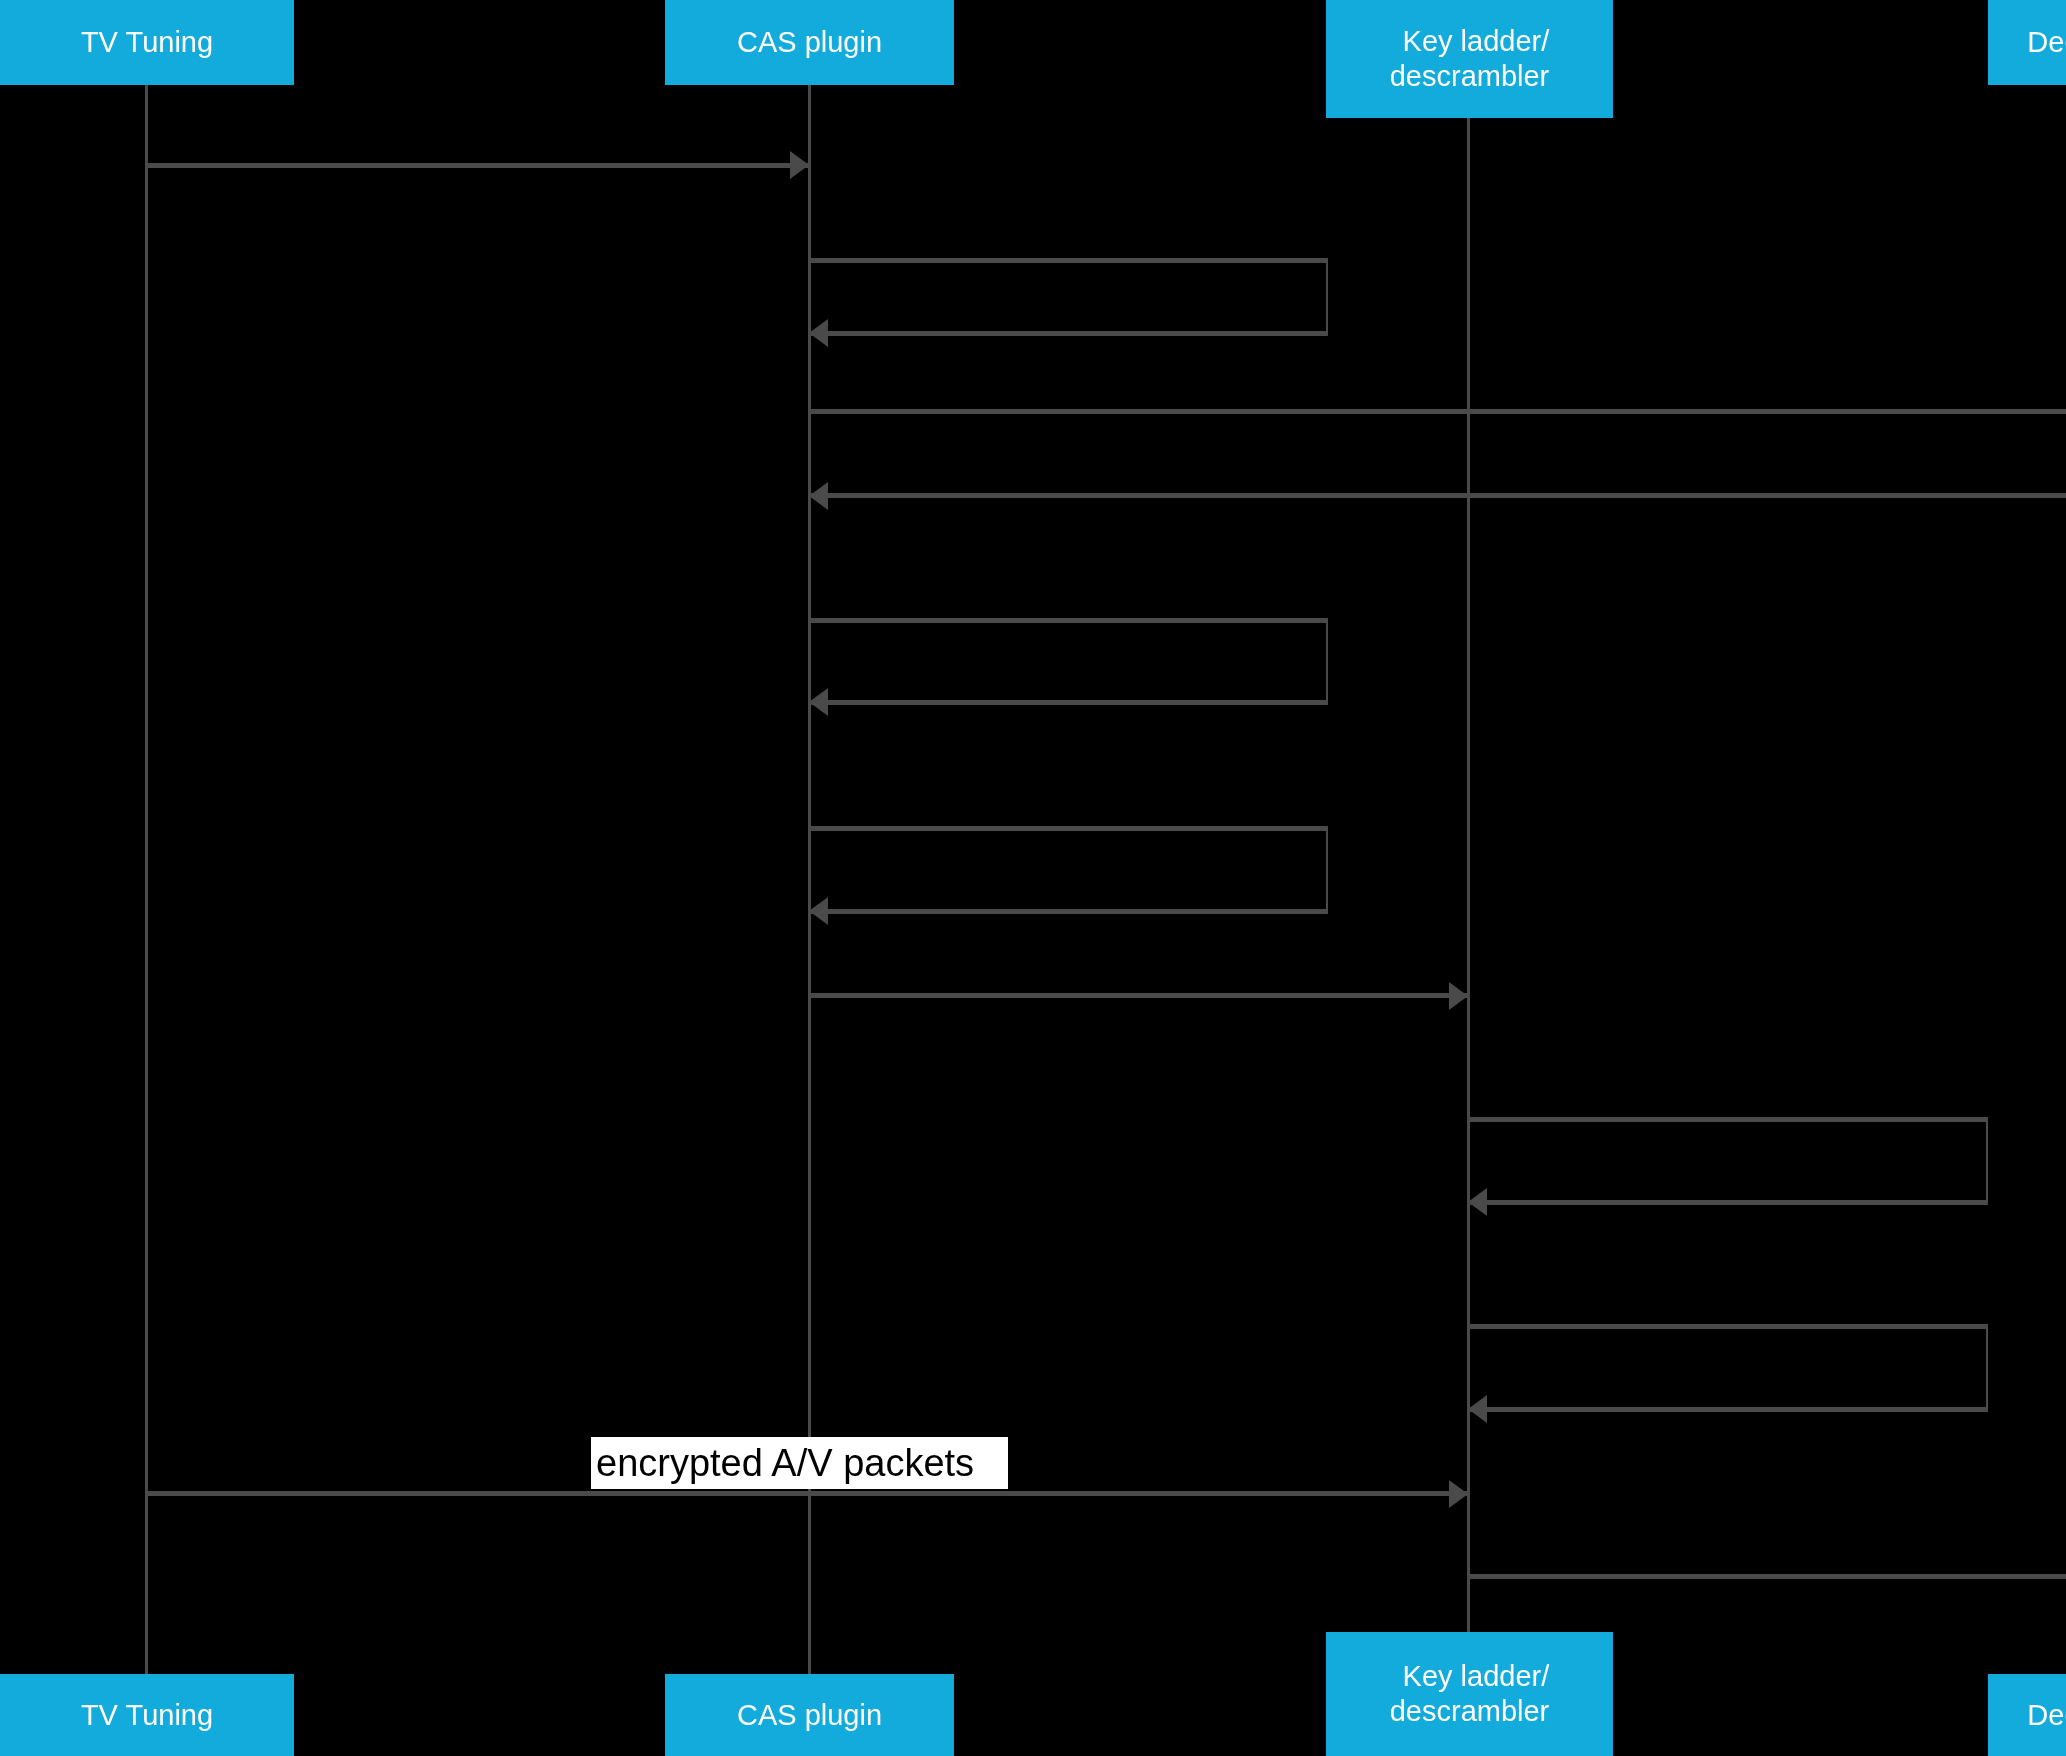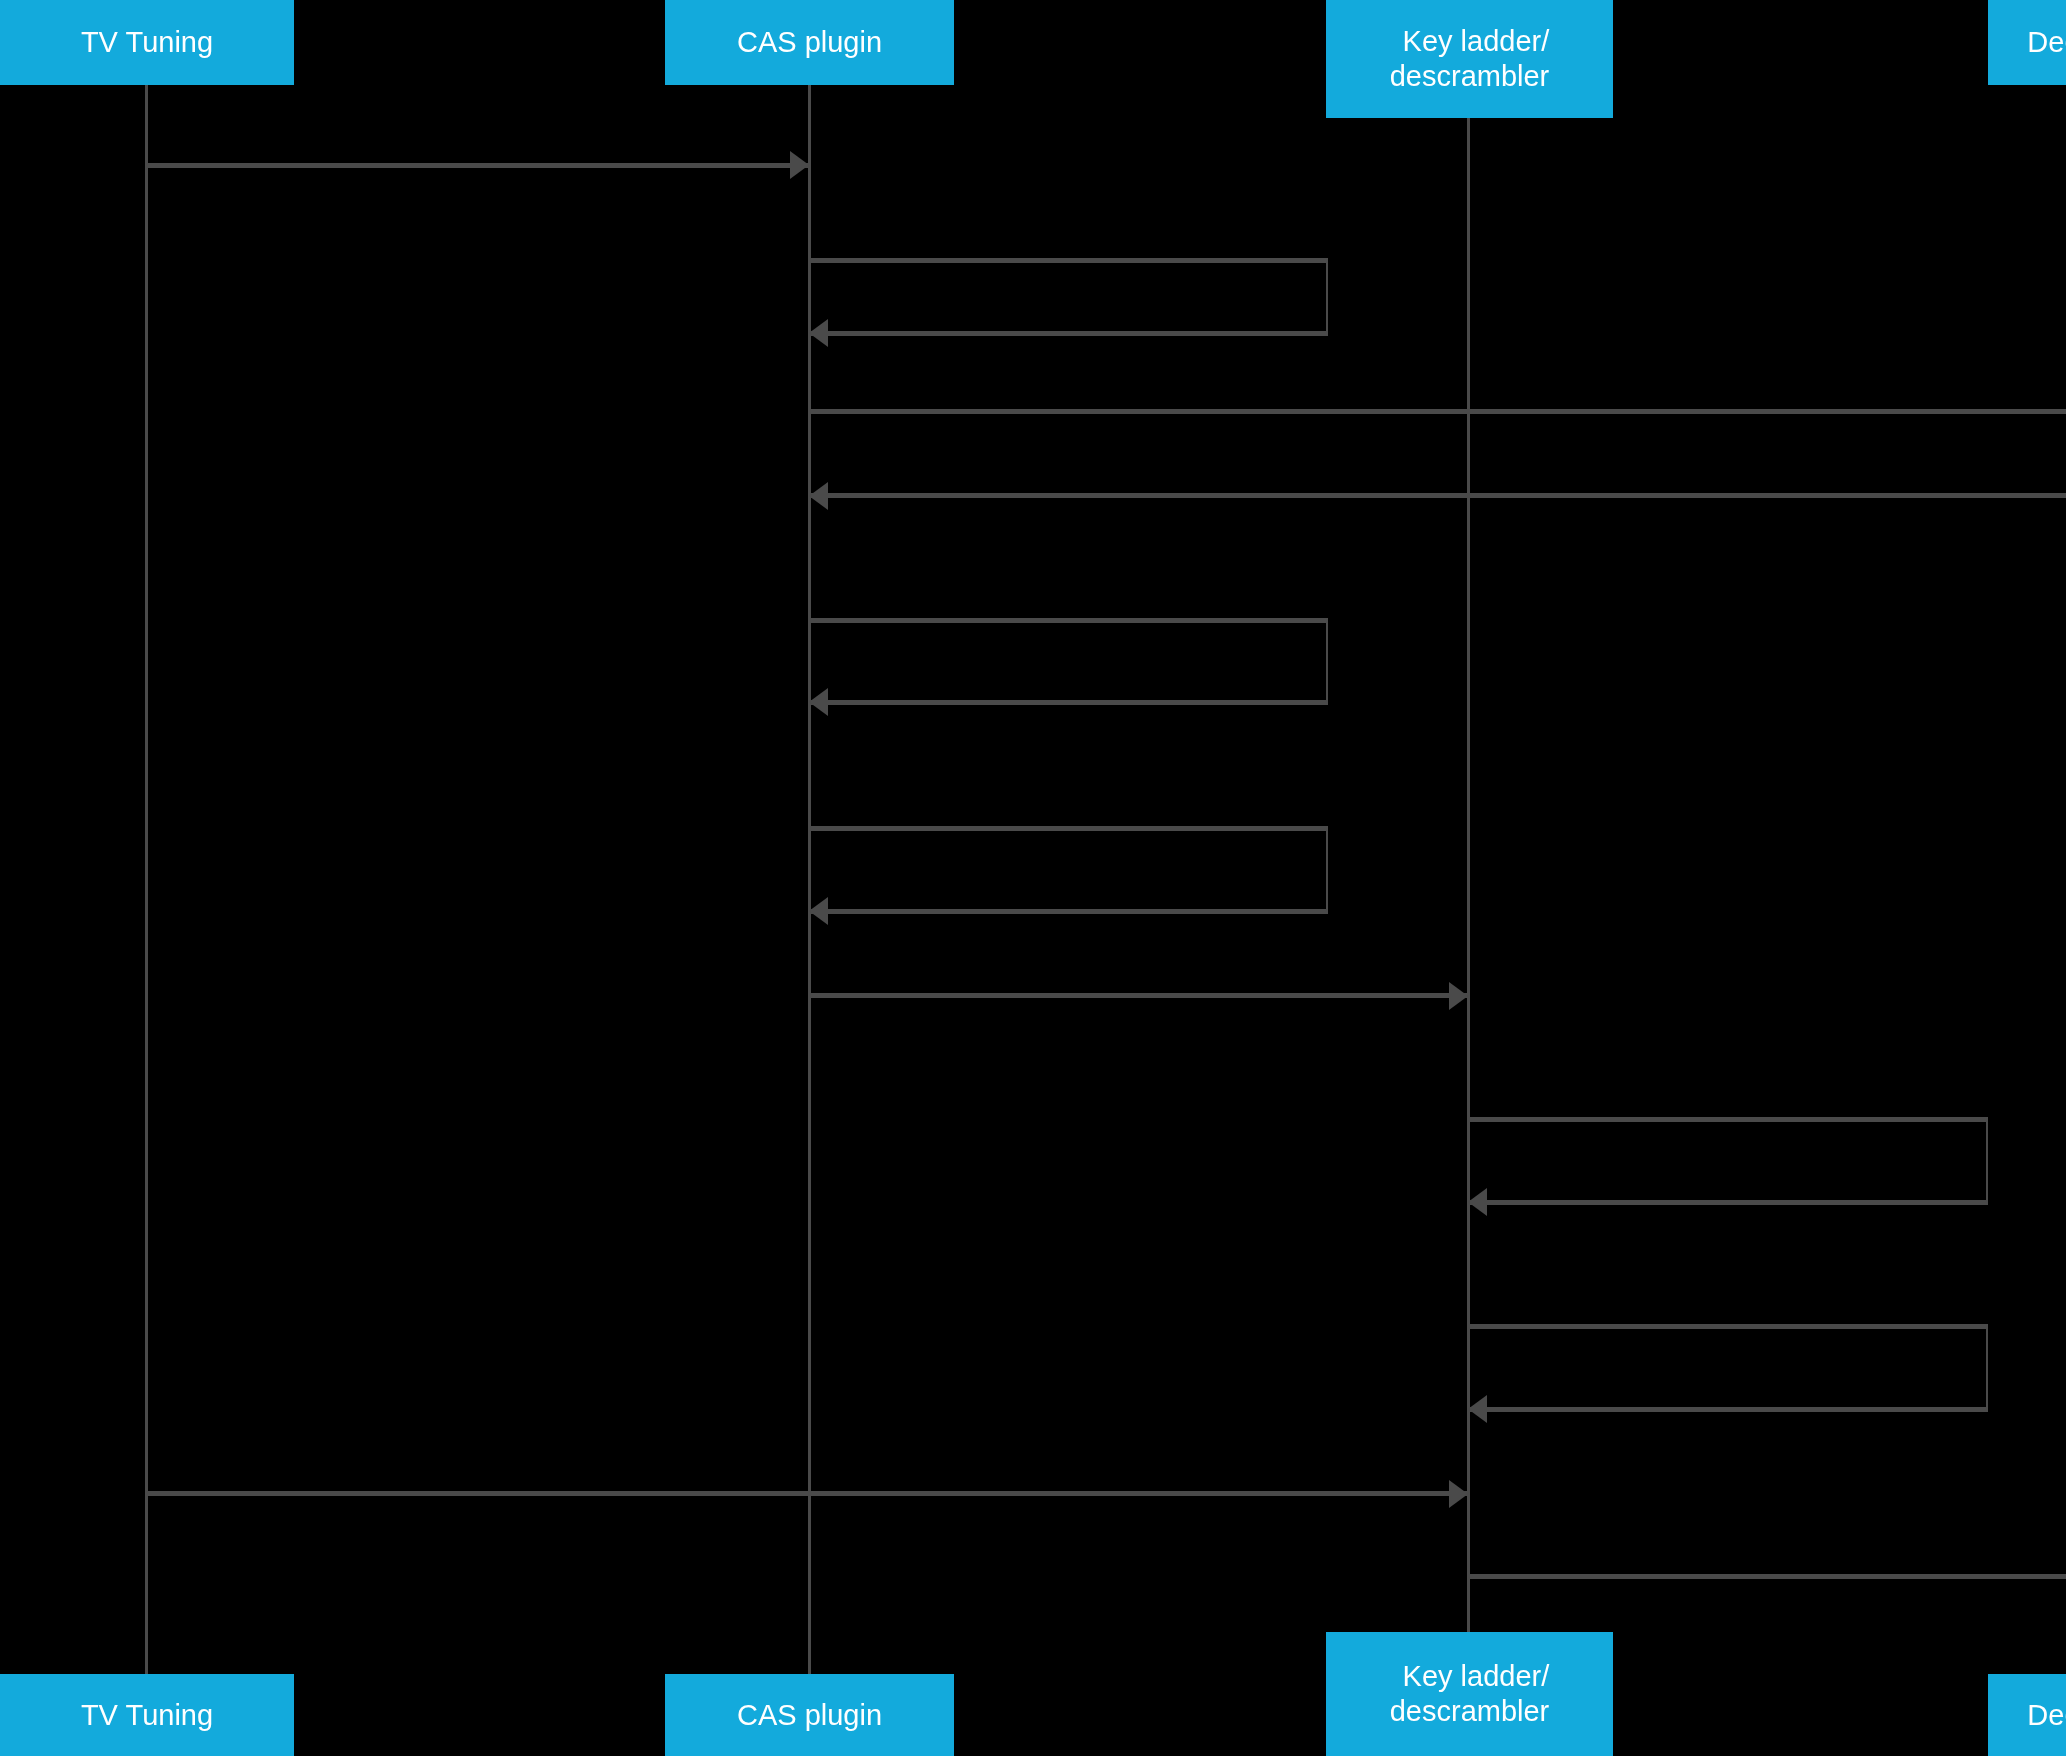--- a/index.html
+++ b/index.html
@@ -96,20 +96,21 @@
     <div class="selfloop" style="left: 809px; top: 826px; width: 519px; height: 88px; border-top-color: rgb(74, 74, 74); border-right-color: rgb(74, 74, 74); border-bottom-color: rgb(74, 74, 74);"></div>
     <div class="arrow-head left" style="left: 809px; top: 897px; border-right-color: rgb(74, 74, 74);"></div>
     <div class="msg-line" style="left: 809px; top: 993px; width: 659px; background: rgb(74, 74, 74);"></div>
     <div class="arrow-head right" style="top: 982px; left: 1449px; border-left-color: rgb(74, 74, 74);"></div>
     <div class="selfloop" style="left: 1468px; top: 1117px; width: 520px; height: 88px; border-top-color: rgb(74, 74, 74); border-right-color: rgb(74, 74, 74); border-bottom-color: rgb(74, 74, 74);"></div>
     <div class="arrow-head left" style="left: 1468px; top: 1188px; border-right-color: rgb(74, 74, 74);"></div>
     <div class="selfloop" style="left: 1468px; top: 1324px; width: 520px; height: 88px; border-top-color: rgb(74, 74, 74); border-right-color: rgb(74, 74, 74); border-bottom-color: rgb(74, 74, 74);"></div>
     <div class="arrow-head left" style="left: 1468px; top: 1395px; border-right-color: rgb(74, 74, 74);"></div>
     <div class="msg-line" style="left: 146px; top: 1491px; width: 1322px; background: rgb(74, 74, 74);"></div>
     <div class="arrow-head right" style="top: 1480px; left: 1449px; border-left-color: rgb(74, 74, 74);"></div>
+    <div class="msg-label" style="left: 591px; top: 1437px; min-width: 417px; height: 52px; background: rgb(255, 255, 255); color: rgb(0, 0, 0);">encrypted A/V packets</div>
     <div class="msg-line" style="left: 1468px; top: 1574px; width: 662px; background: rgb(74, 74, 74);"></div>
     <div class="actor-box" style="left: 0px; top: 0px; width: 294px; height: 85px; background: rgb(19, 170, 220); color: rgb(255, 255, 255);">TV Tuning</div>
     <div class="actor-box" style="left: 0px; top: 1674px; width: 294px; height: 83px; background: rgb(19, 170, 220); color: rgb(255, 255, 255);">TV Tuning</div>
     <div class="actor-box" style="left: 665px; top: 0px; width: 289px; height: 85px; background: rgb(19, 170, 220); color: rgb(255, 255, 255);">CAS plugin</div>
     <div class="actor-box" style="left: 665px; top: 1674px; width: 289px; height: 83px; background: rgb(19, 170, 220); color: rgb(255, 255, 255);">CAS plugin</div>
     <div class="actor-box" style="left: 1326px; top: 0px; width: 287px; height: 118px; background: rgb(19, 170, 220); color: rgb(255, 255, 255);">Key ladder/
 descrambler</div>
     <div class="actor-box" style="left: 1326px; top: 1632px; width: 287px; height: 124px; background: rgb(19, 170, 220); color: rgb(255, 255, 255);">Key ladder/
 descrambler</div>
     <div class="actor-box" style="left: 1988px; top: 0px; width: 285px; height: 85px; background: rgb(19, 170, 220); color: rgb(255, 255, 255);">Decode, display</div>

